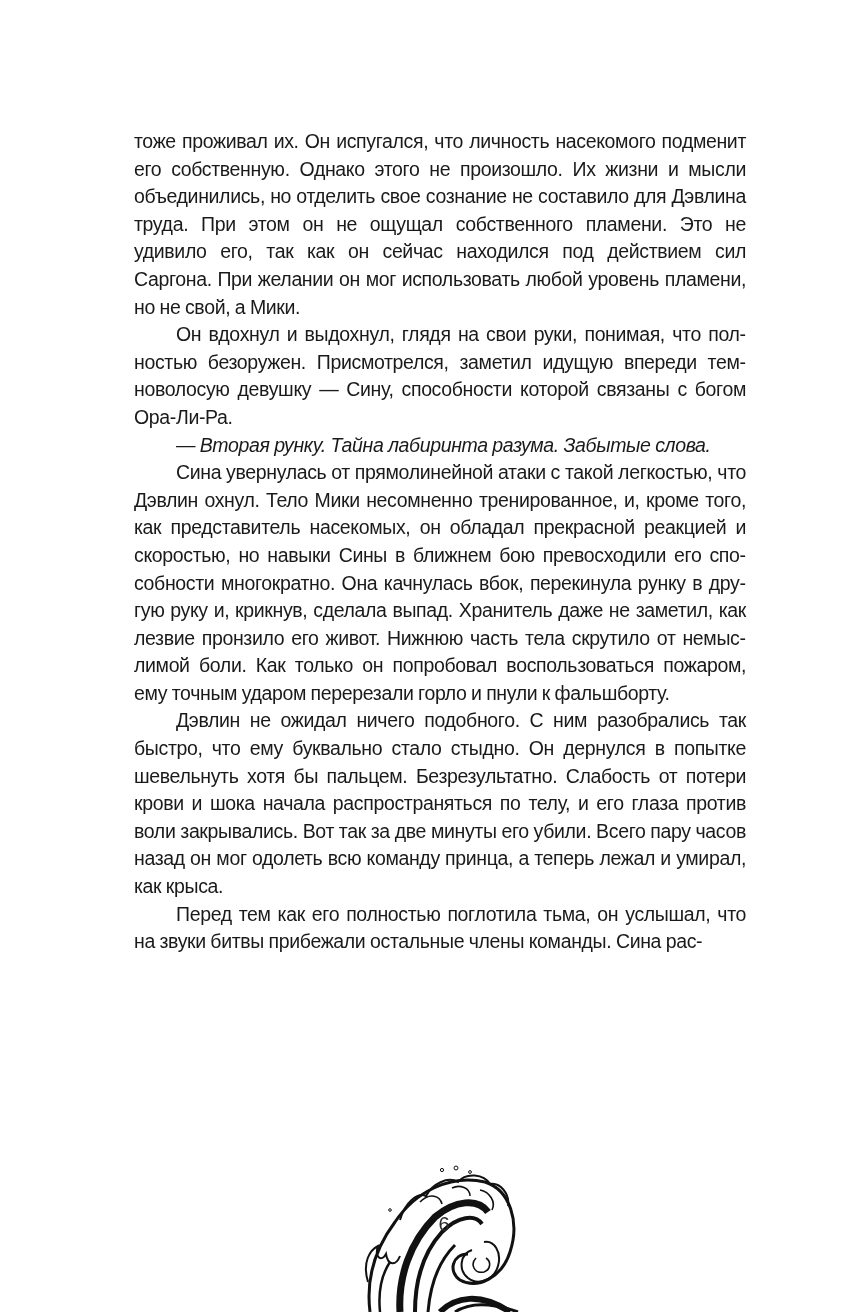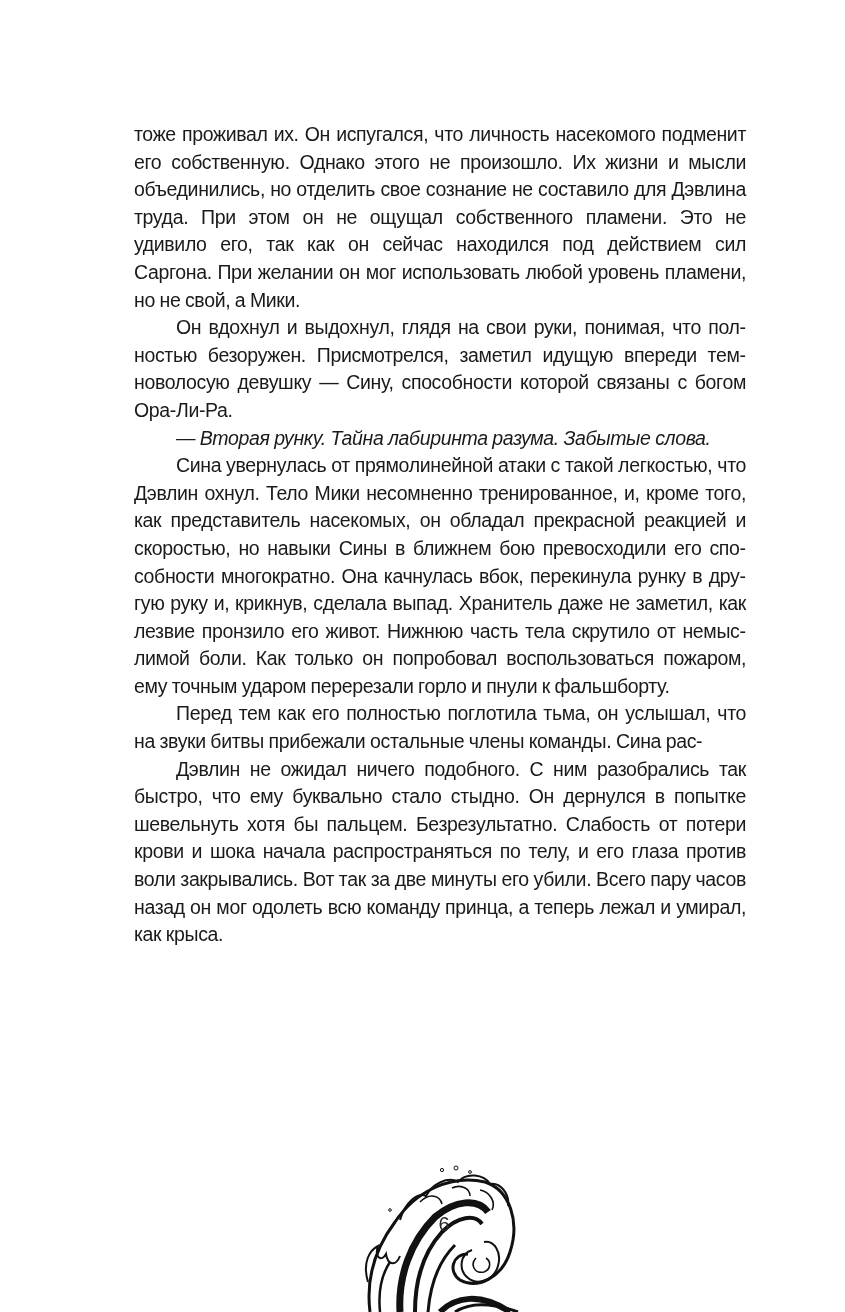--- a/index.html
+++ b/index.html
@@ -27,20 +27,21 @@
       word-spacing: -0.5px;
     }
     .page-text p {
       margin: 0;
       text-indent: 42px;
       text-align-last: left;
       hyphens: manual;
     }
     .page-text p.no-indent {
       text-indent: 0;
+      margin-top: 7px;
     }
     .page-text p.italic {
       font-style: italic;
     }
     .wave {
       position: absolute;
       left: 360px;
       top: 1162px;
       width: 160px;
       height: 150px;
@@ -56,22 +57,22 @@
     }
   </style>
 </head>
 <body>
 
 <div class="page-text">
   <p class="no-indent">тоже проживал их. Он испугался, что личность насекомого подме­нит его собственную. Однако этого не произошло. Их жизни и мыс­ли объединились, но отделить свое сознание не составило для Дэвлина труда. При этом он не ощущал собственного пламени. Это не удивило его, так как он сейчас находился под действием сил Саргона. При желании он мог использовать любой уровень пламени, но не свой, а Мики.</p>
   <p>Он вдохнул и выдохнул, глядя на свои руки, понимая, что пол­ностью безоружен. Присмотрелся, заметил идущую впереди тем­новолосую девушку — Сину, способности которой связаны с богом Ора-Ли-Ра.</p>
   <p class="italic">— Вторая рунку. Тайна лабиринта разума. Забытые слова.</p>
   <p>Сина увернулась от прямолинейной атаки с такой легкостью, что Дэвлин охнул. Тело Мики несомненно тренированное, и, кроме того, как представитель насекомых, он обладал прекрасной реакцией и скоростью, но навыки Сины в ближнем бою превосходили его спо­собности многократно. Она качнулась вбок, перекинула рунку в дру­гую руку и, крикнув, сделала выпад. Хранитель даже не заметил, как лезвие пронзило его живот. Нижнюю часть тела скрутило от немыс­лимой боли. Как только он попробовал воспользоваться пожаром, ему точным ударом перерезали горло и пнули к фальшборту.</p>
+  <p>Дэвлин не ожидал ничего подобного. С ним разобрались так быстро, что ему буквально стало стыдно. Он дернулся в попытке шевельнуть хотя бы пальцем. Безрезультатно. Слабость от потери крови и шока начала распространяться по телу, и его глаза против воли закрывались. Вот так за две минуты его убили. Всего пару часов назад он мог одолеть всю команду принца, а теперь лежал и умирал, как крыса.</p>
   <p>Перед тем как его полностью поглотила тьма, он услышал, что на звуки битвы прибежали остальные члены команды. Сина рас-</p>
-  <p>Дэвлин не ожидал ничего подобного. С ним разобрались так быстро, что ему буквально стало стыдно. Он дернулся в попытке шевельнуть хотя бы пальцем. Безрезультатно. Слабость от потери крови и шока начала распространяться по телу, и его глаза против воли закрывались. Вот так за две минуты его убили. Всего пару часов назад он мог одолеть всю команду принца, а теперь лежал и умирал, как крыса.</p>
 </div>
 
 <svg class="wave" viewBox="0 0 160 150" xmlns="http://www.w3.org/2000/svg">
 
   <path d="M10 150 C 5 110, 20 80, 35 60 C 55 30, 90 12, 125 20 C 150 28, 160 60, 150 90 C 142 115, 118 128, 100 118 C 88 110, 92 92, 108 92" fill="none" stroke="#111" stroke-width="3"></path>
 
   <path d="M40 150 C 38 115, 50 80, 75 55 C 95 38, 118 36, 128 50" fill="none" stroke="#111" stroke-width="7"></path>
   <path d="M55 150 C 55 120, 62 92, 82 70 C 98 54, 115 52, 122 62" fill="none" stroke="#111" stroke-width="4"></path>
   <path d="M68 150 C 70 125, 78 100, 95 83" fill="none" stroke="#111" stroke-width="3"></path>
   <path d="M80 150 C 95 135, 120 130, 150 150" fill="none" stroke="#111" stroke-width="6"></path>

